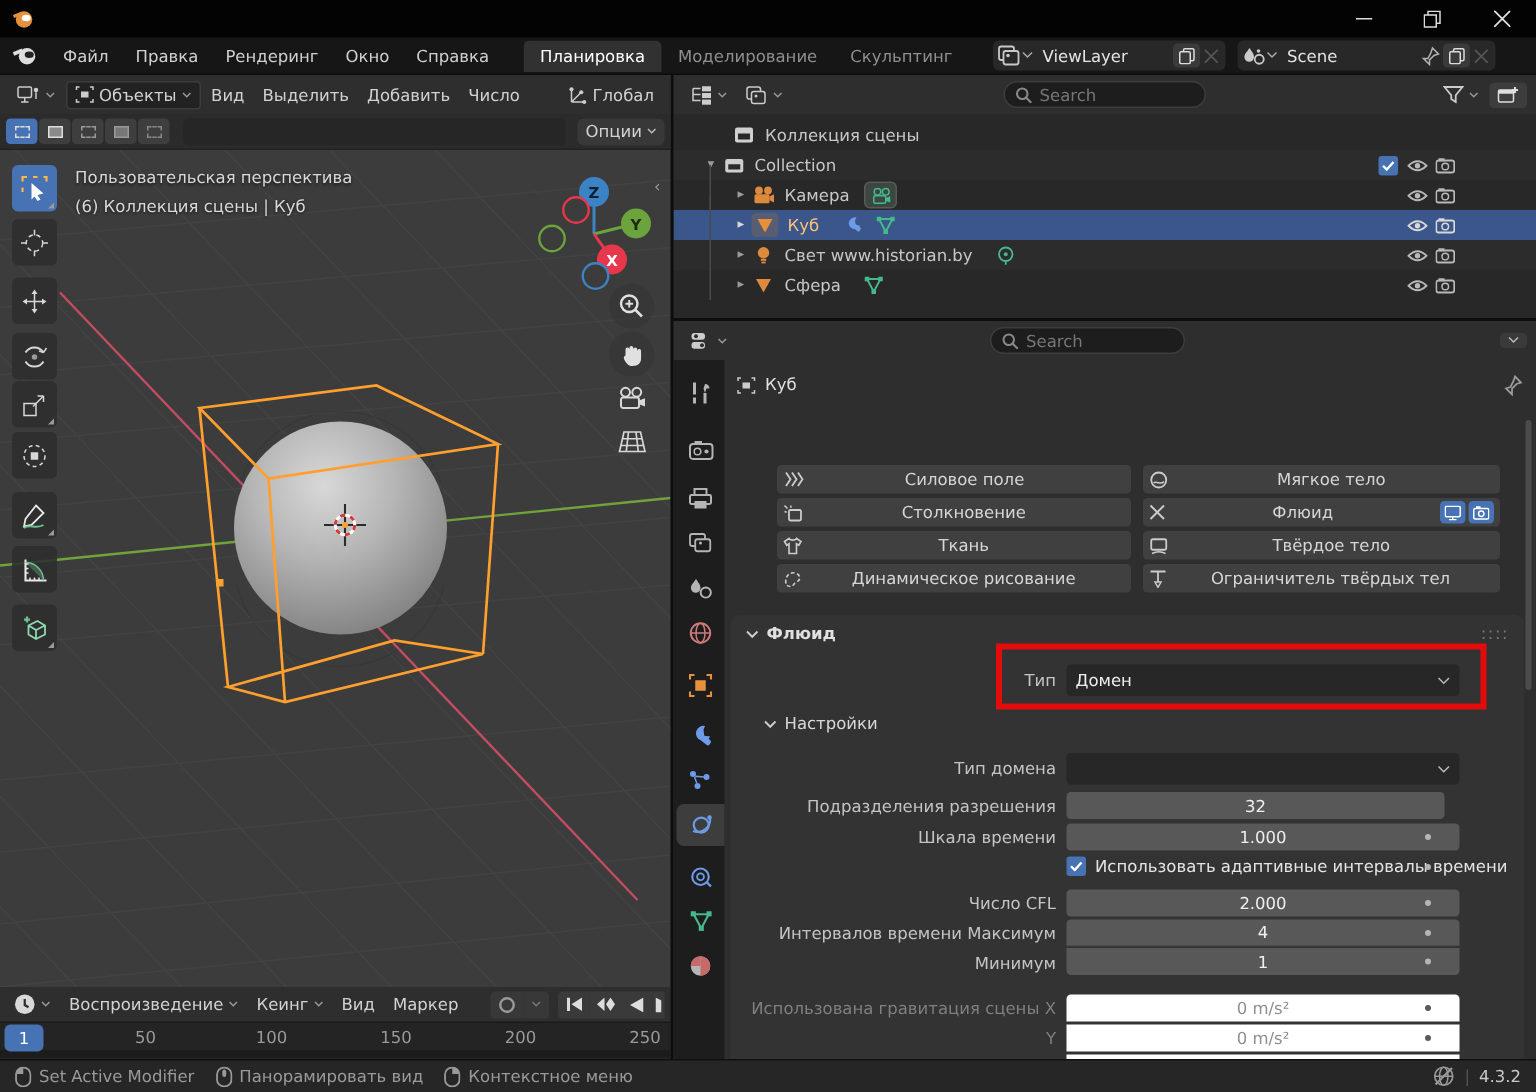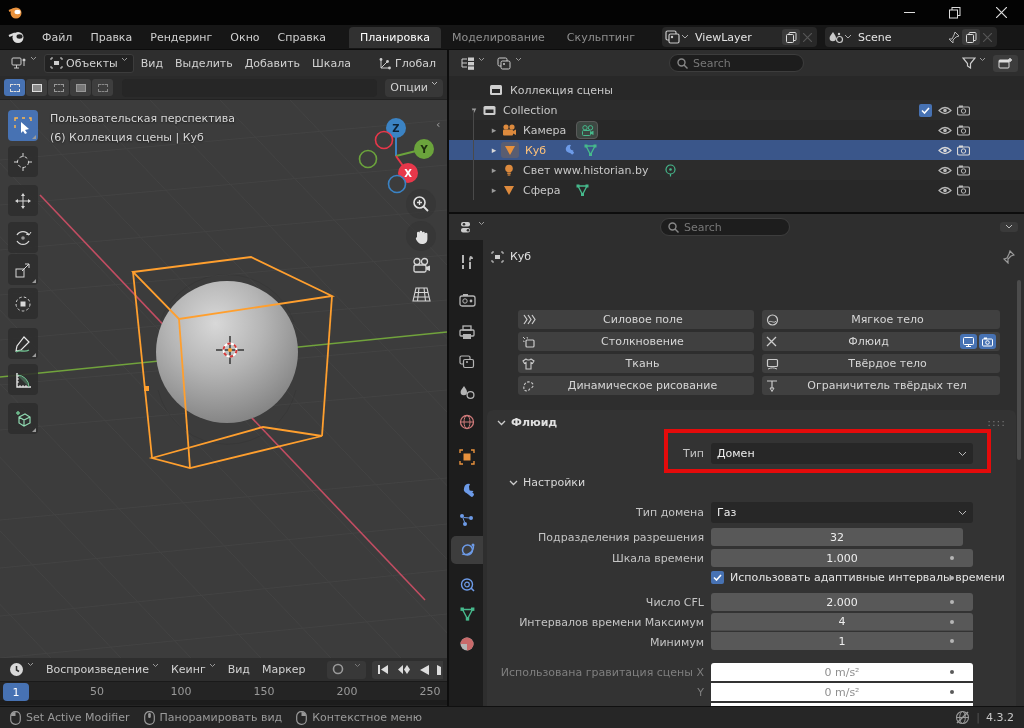--- a/index.html
+++ b/index.html
@@ -18,21 +18,21 @@
   #topbar{position:absolute;left:0;top:25px;width:1024px;height:25px;background:#161616;display:flex;align-items:center;border-bottom:1px solid #0c0c0c}
   .menuitem{padding:0 9px;color:#d0d0d0;height:100%;display:flex;align-items:center}
   .wstab{padding:0 11px;height:21px;display:flex;align-items:center;color:#8f8f8f;border-radius:4px 4px 0 0;white-space:nowrap}
   .wstab.active{background:#313131;color:#fff}
   .selector{display:flex;align-items:center;background:#282828;border-radius:4px;height:20px;margin-left:8px;padding:0 3px}
   .selector .txt{padding:0 6px;color:#e4e4e4}
   .subbtn{background:#3a3a3a;border-radius:3px;width:18px;height:16px;display:flex;align-items:center;justify-content:center;margin-left:2px}
 
   
   .edheader{background:#2e2e2e;height:26px;display:flex;align-items:center;padding:0 6px;gap:2px}
-  .hbtn{display:flex;align-items:flex-start;gap:3px;padding:2px 5px;border-radius:3px;color:#d2d2d2;white-space:nowrap}
+  .hbtn{display:flex;align-items:center;gap:3px;padding:2px 5px;border-radius:3px;color:#d2d2d2;white-space:nowrap}
   .search{background:#1d1d1d;border:1px solid #3d3d3d;border-radius:10px;height:18px;display:flex;align-items:center;padding:0 7px;gap:5px}
   .search input{background:transparent;border:none;outline:none;color:#bbb;font-family:inherit;font-size:11px;width:80px}
   .search input::placeholder{color:#777}
 
   
   #viewport{position:absolute;left:0;top:50px;width:447px;height:608px;background:#3c3c3c}
   #vp-toolrow{position:absolute;left:0;top:26px;width:100%;height:24px;background:#2b2b2b;display:flex;align-items:center;padding:0 4px;border-bottom:1px solid #222}
   .selmode{width:21px;height:17px;border-radius:3px;background:#3e3e3e;display:flex;align-items:center;justify-content:center;margin-right:1px}
   .selmode.active{background:#4772b3}
   .dashsq{width:10px;height:8px;border:1px dashed #ddd}
@@ -207,21 +207,21 @@
           <rect x="4" y="4" width="5" height="4" fill="#ccc"></rect>
         </svg>
       <span>Объекты</span>
       <svg width="7" height="5">
           <path d="M1 1 L3.5 3.5 L6 1" stroke="#999" fill="none"></path>
         </svg>
     </span>
     <span class="hbtn">Вид</span>
     <span class="hbtn">Выделить</span>
     <span class="hbtn">Добавить</span>
-    <span class="hbtn">Шкала</span>
+    <span class="hbtn">Число</span>
     <span class="hbtn" style="margin-left:auto;overflow:hidden">
       <svg width="14" height="13">
           <path d="M3 11 L3 3 M3 11 L11 11 M3 11 L9 5" stroke="#ccc" fill="none"></path>
           <circle cx="3" cy="2.5" r="1.4" fill="#ccc"></circle>
           <circle cx="11.5" cy="11" r="1.4" fill="#ccc"></circle>
           <circle cx="9.5" cy="4.5" r="1.4" fill="#ccc"></circle>
         </svg>
       <span>Глобал</span>
     </span>
   </div>
@@ -948,21 +948,20 @@
 
       <div class="phead" style="position:absolute;left:22px;top:66px;font-weight:normal;color:#d8d8d8">
         <svg width="9" height="6">
             <path d="M1 1 L4.5 4.5 L8 1" stroke="#ccc" fill="none" stroke-width="1.3"></path>
           </svg>
         <span>Настройки</span>
       </div>
 
       <span class="flabel" style="left:7px;top:96px">Тип домена</span>
       <div class="field dd" style="left:224px;top:92px;width:262px">
-        <span style="flex:1">Газ</span>
         <svg width="9" height="6">
             <path d="M1 1 L4.5 4.5 L8 1" stroke="#bbb" fill="none"></path>
           </svg>
       </div>
 
       <span class="flabel" style="left:7px;top:121px">Подразделения разрешения</span>
       <div class="field" style="left:224px;top:118px;width:252px">
           <span>32</span>
         </div>
 

